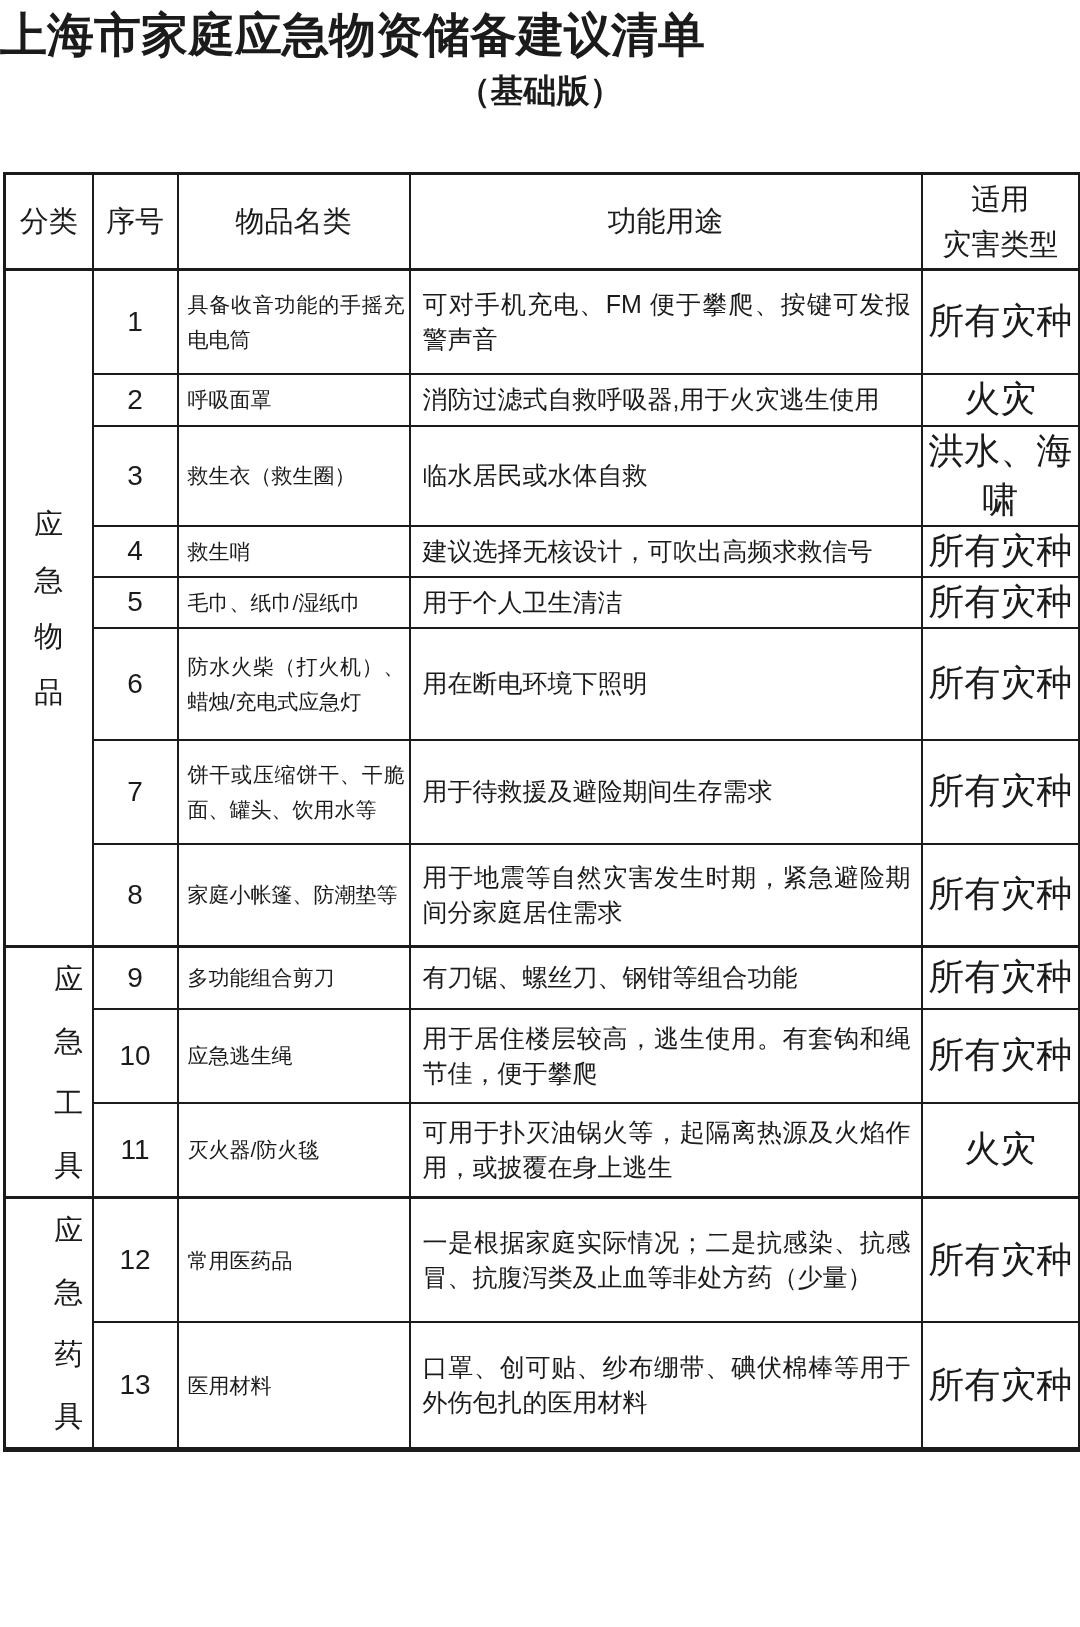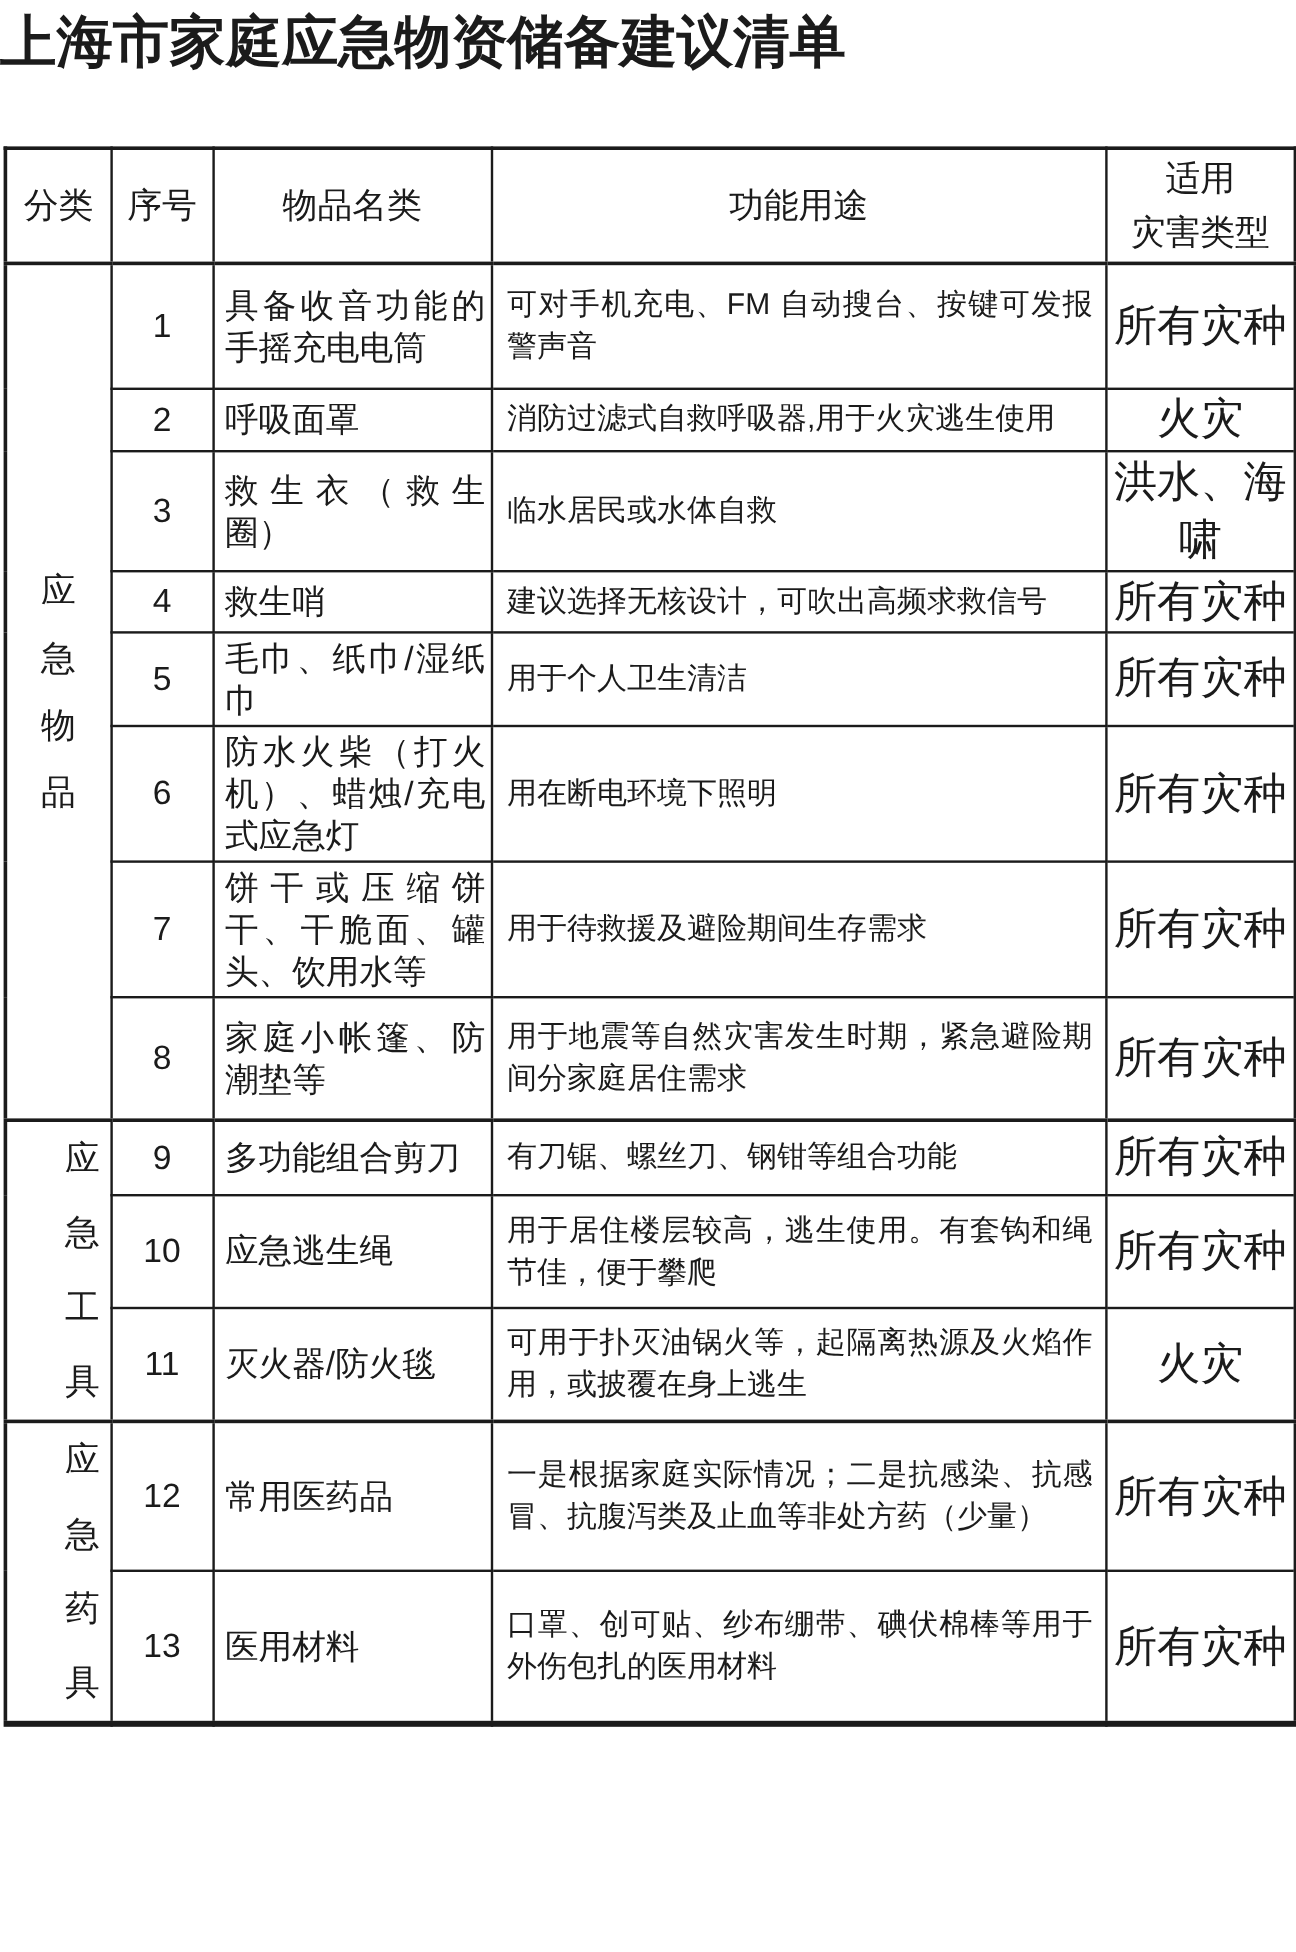--- a/index.html
+++ b/index.html
@@ -58,21 +58,21 @@
   }
   td.cat .catline1 { line-height: 56px; }
   td.cat .catline2 { line-height: 62px; padding-left: 40px; }
   td.no {
     text-align: center;
     font-size: 28px;
     padding: 0;
   }
   td.item {
     text-align: justify;
-    font-size: 28px;
+    font-size: 21px;
     line-height: 35px;
     padding: 3px 4px 3px 9px;
   }
   td.func {
     text-align: justify;
     font-size: 25px;
     line-height: 35px;
     padding: 3px 10px 3px 12px;
   }
   td.dis {
@@ -93,20 +93,21 @@
     text-align-last: justify;
     white-space: nowrap;
   }
 </style>
 </head>
 <body>
 
 <div class="page">
 
   <div class="title">上海市家庭应急物资储备建议清单</div>
+  <div class="subtitle">（基础版）</div>
 
   <table class="supplies">
     <colgroup>
       <col style="width:88px">
       <col style="width:85px">
       <col style="width:232px">
       <col style="width:512px">
       <col style="width:158px">
     </colgroup>
     <thead>
@@ -124,21 +125,21 @@
     <tbody>
       <tr style="height:104px">
         <td class="cat" rowspan="8">
           <div class="catline1">应</div>
           <div class="catline1">急</div>
           <div class="catline1">物</div>
           <div class="catline1">品</div>
         </td>
         <td class="no">1</td>
         <td class="item">具备收音功能的手摇充电电筒</td>
-        <td class="func">可对手机充电、FM 自动搜台、按键可发报警声音</td>
+        <td class="func">可对手机充电、FM 便于攀爬、按键可发报警声音</td>
         <td class="dis">所有灾种</td>
       </tr>
       <tr style="height:52px">
         <td class="no">2</td>
         <td class="item">呼吸面罩</td>
         <td class="func">消防过滤式自救呼吸器,用于火灾逃生使用</td>
         <td class="dis">火灾</td>
       </tr>
       <tr style="height:51px">
         <td class="no">3</td>

